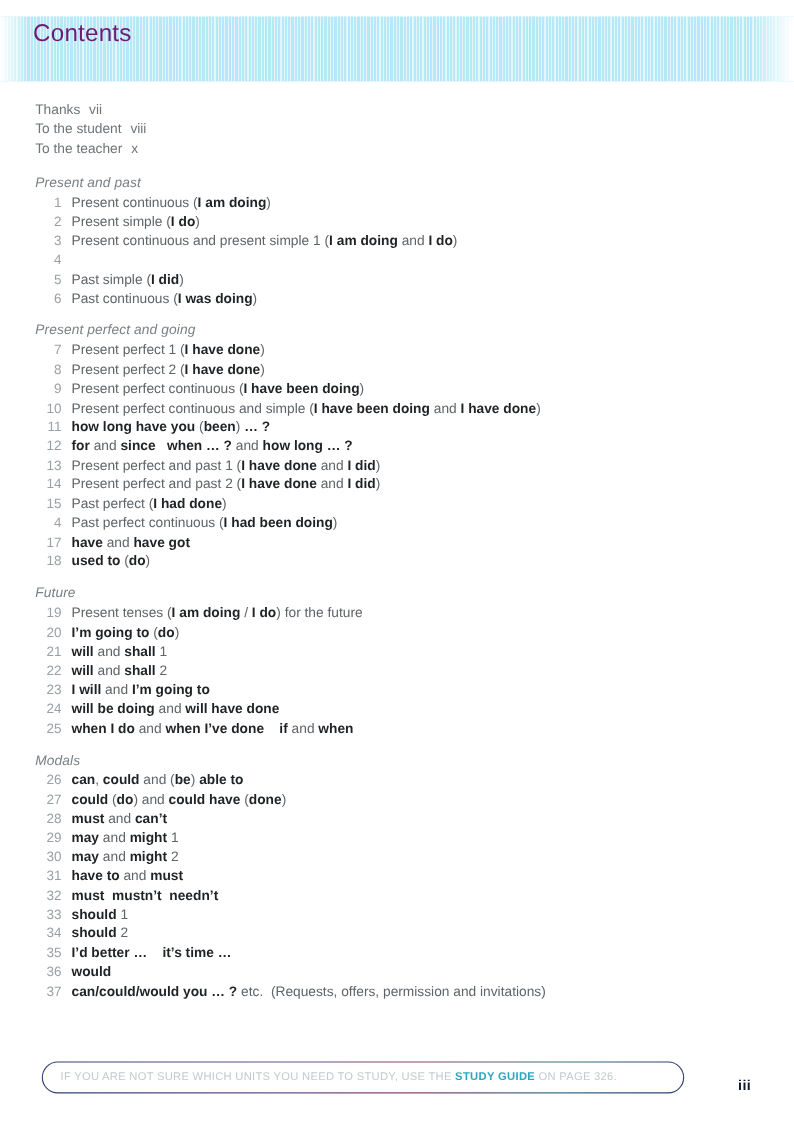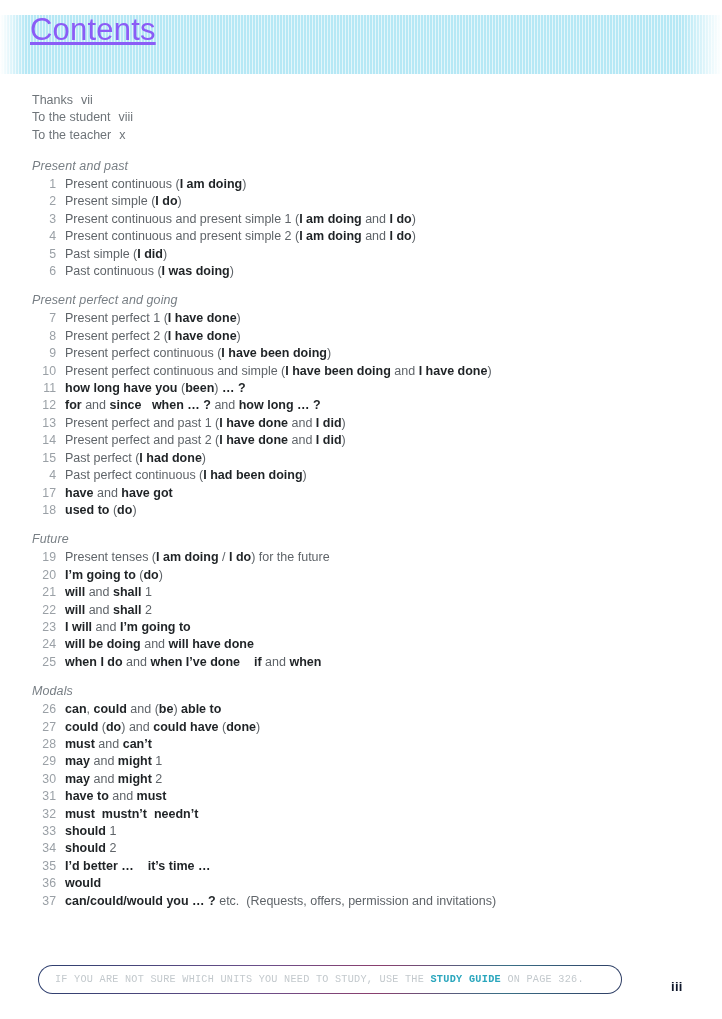--- a/index.html
+++ b/index.html
@@ -43,26 +43,25 @@
     position: absolute;
     right: 0; top: 0;
     width: 40px; height: 100%;
     background: linear-gradient(to left, #ffffff 0%, rgba(255,255,255,0) 100%);
     pointer-events: none;
   }
   .banner-title {
     position: absolute;
     left: 30px;
     top: 12px;
-    font-size: 31px;
+    font-size: 22px;
     font-weight: 400;
-    color: #8b5cf6;
+    color: #701a75;
     letter-spacing: 0.2px;
     line-height: 36px;
-    text-decoration: underline;
   }
 
   
   .frontmatter {
     position: absolute;
     left: 32px;
     top: 92px;
     font-size: 12.5px;
     color: #6e7479;
     line-height: 17.4px;
@@ -132,21 +131,20 @@
   }
   .footer-pill-inner {
     width: 100%;
     height: 100%;
     border-radius: 15px;
     background: #ffffff;
     box-sizing: border-box;
     display: flex;
     align-items: center;
     padding-left: 16px;
-    font-family: Liberation Mono, monospace;
   }
   .footer-note {
     font-size: 10.2px;
     letter-spacing: 0.25px;
     color: #c3c9cd;
     white-space: pre;
   }
   .footer-note b {
     color: #2aa6bd;
     font-weight: bold;
@@ -177,21 +175,21 @@
     <div class="fm-row"><span>To the student</span><span class="fm-page">viii</span></div>
     <div class="fm-row"><span>To the teacher</span><span class="fm-page">x</span></div>
   </div>
 
 <div class="toc" id="toc">
     <div class="section">
       <div class="section-title">Present and past</div>
       <div class="entry"><span class="entry-num">1</span><span class="entry-text">Present continuous (<b>I am doing</b>)</span></div>
       <div class="entry"><span class="entry-num">2</span><span class="entry-text">Present simple (<b>I do</b>)</span></div>
       <div class="entry"><span class="entry-num">3</span><span class="entry-text">Present continuous and present simple 1 (<b>I am doing</b> and <b>I do</b>)</span></div>
-      <div class="entry"><span class="entry-num">4</span><span class="entry-text">Present continuous and present simple 2 (<b>I am doing</b> and <b>I do</b>)</span></div>
+      <div class="entry"><span class="entry-num">4</span></div>
       <div class="entry"><span class="entry-num">5</span><span class="entry-text">Past simple (<b>I did</b>)</span></div>
       <div class="entry"><span class="entry-num">6</span><span class="entry-text">Past continuous (<b>I was doing</b>)</span></div>
     </div>
     <div class="section">
       <div class="section-title">Present perfect and going</div>
       <div class="entry"><span class="entry-num">7</span><span class="entry-text">Present perfect 1 (<b>I have done</b>)</span></div>
       <div class="entry"><span class="entry-num">8</span><span class="entry-text">Present perfect 2 (<b>I have done</b>)</span></div>
       <div class="entry"><span class="entry-num">9</span><span class="entry-text">Present perfect continuous (<b>I have been doing</b>)</span></div>
       <div class="entry"><span class="entry-num">10</span><span class="entry-text">Present perfect continuous and simple (<b>I have been doing</b> and <b>I have done</b>)</span></div>
       <div class="entry"><span class="entry-num">11</span><span class="entry-text"><b>how long have you</b> (<b>been</b>) <b>… ?</b></span></div>

